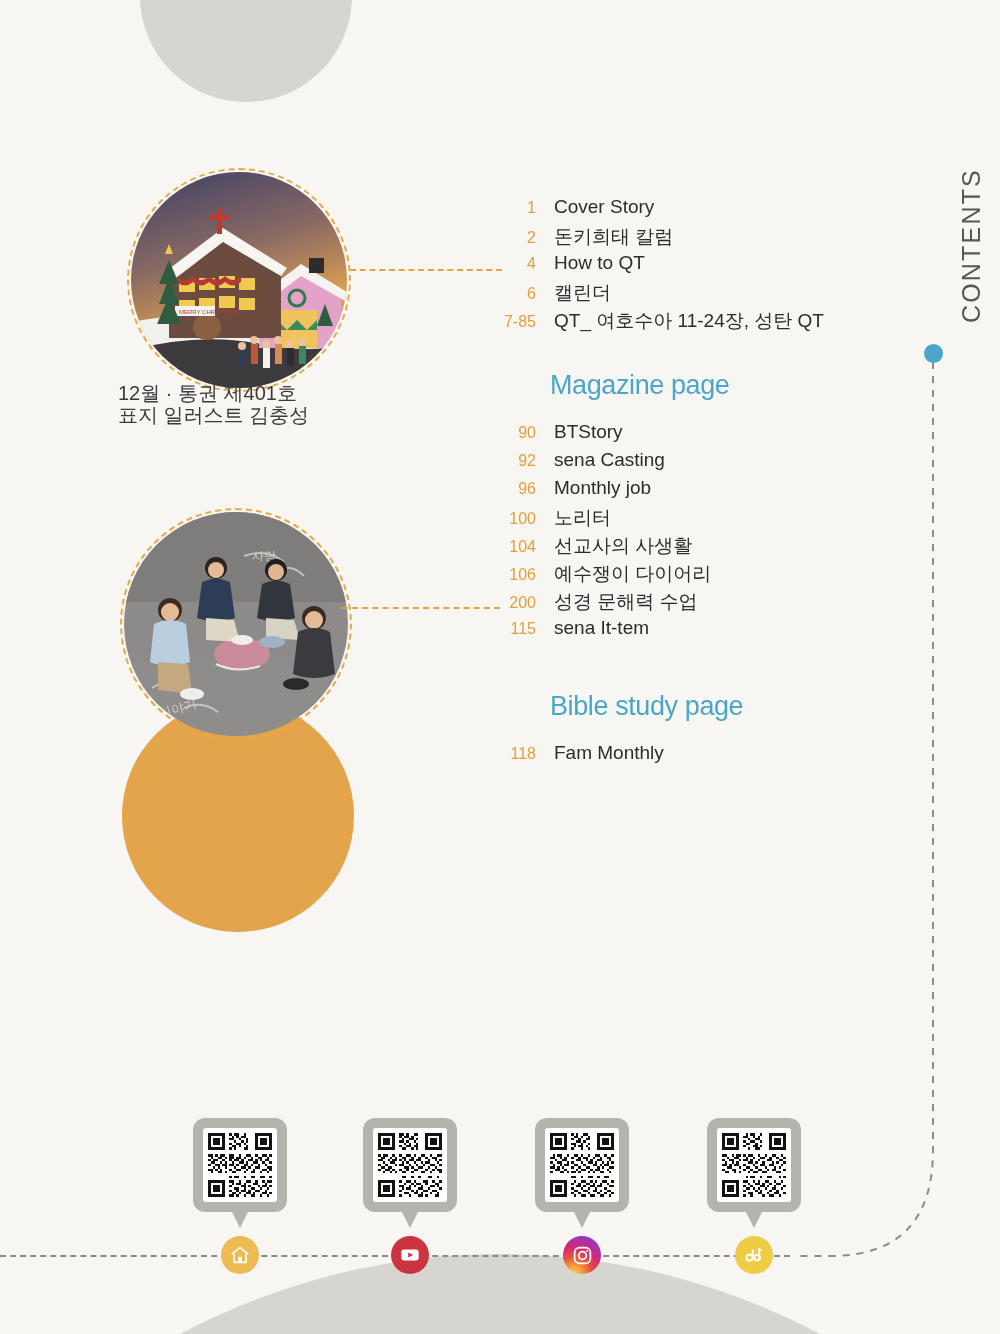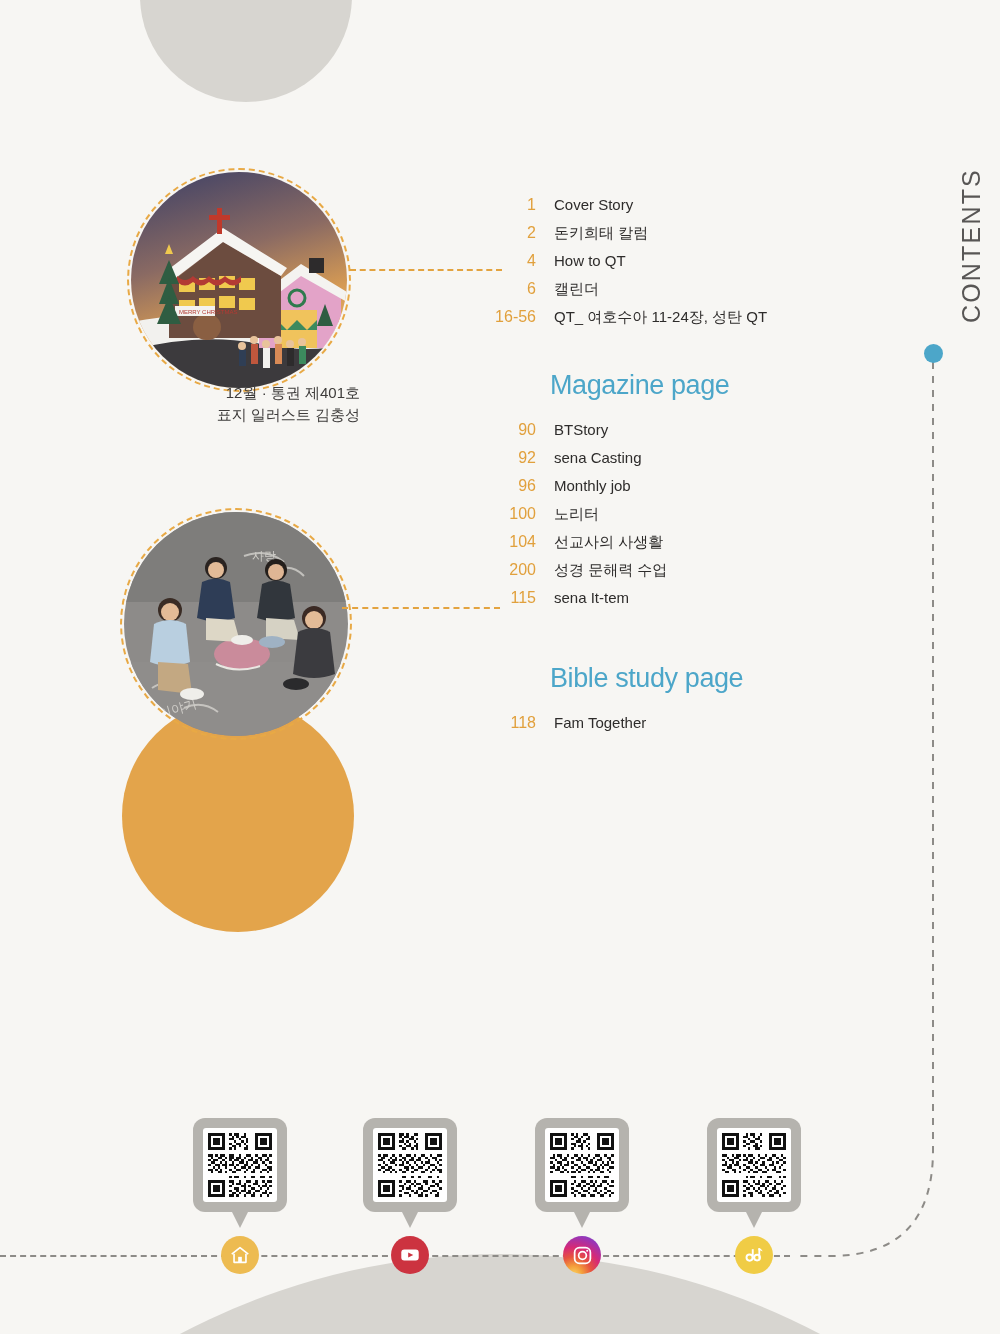--- a/index.html
+++ b/index.html
@@ -115,22 +115,22 @@
     top: 508px;
     width: 228px;
     height: 228px;
   }
 
   .cover-caption {
     position: absolute;
     left: 118px;
     top: 382px;
     width: 242px;
-    text-align: right;
-    font-size: 15px;
+    text-align: left;
+    font-size: 20px;
     line-height: 22px;
     color: #3d3b3a;
   }
 
   
   .connector {
     position: absolute;
     height: 0;
     border-top: 2px dashed #e3a33f;
   }
@@ -167,21 +167,21 @@
   }
   .toc-page {
     width: 68px;
     text-align: right;
     font-size: 16px;
     color: #e1a03c;
     padding-right: 18px;
     flex: none;
   }
   .toc-title {
-    font-size: 15px;
+    font-size: 19px;
     color: #2e2c2b;
     white-space: nowrap;
   }
   #section-magazine { margin-top: 24px; }
   #section-bible { margin-top: 46px; }
 
   
   .qr-row {
     position: absolute;
     left: 0;
@@ -410,21 +410,21 @@
       </div>
       <div class="toc-row">
         <span class="toc-page">4</span>
         <span class="toc-title">How to QT</span>
       </div>
       <div class="toc-row">
         <span class="toc-page">6</span>
         <span class="toc-title">캘린더</span>
       </div>
       <div class="toc-row">
-        <span class="toc-page">16-56</span>
+        <span class="toc-page">7-85</span>
         <span class="toc-title">QT_ 여호수아 11-24장, 성탄 QT</span>
       </div>
     </div>
 
     <div class="toc-section" id="section-magazine">
       <h2 class="toc-heading">Magazine page</h2>
       <div class="toc-row">
         <span class="toc-page">90</span>
         <span class="toc-title">BTStory</span>
       </div>
@@ -438,34 +438,38 @@
       </div>
       <div class="toc-row">
         <span class="toc-page">100</span>
         <span class="toc-title">노리터</span>
       </div>
       <div class="toc-row">
         <span class="toc-page">104</span>
         <span class="toc-title">선교사의 사생활</span>
       </div>
       <div class="toc-row">
+        <span class="toc-page">106</span>
+        <span class="toc-title">예수쟁이 다이어리</span>
+      </div>
+      <div class="toc-row">
         <span class="toc-page">200</span>
         <span class="toc-title">성경 문해력 수업</span>
       </div>
       <div class="toc-row">
         <span class="toc-page">115</span>
         <span class="toc-title">sena It-tem</span>
       </div>
     </div>
 
     <div class="toc-section" id="section-bible">
       <h2 class="toc-heading">Bible study page</h2>
       <div class="toc-row">
         <span class="toc-page">118</span>
-        <span class="toc-title">Fam Together</span>
+        <span class="toc-title">Fam Monthly</span>
       </div>
     </div>
   </div>
 
   <div class="bottom-dashline"></div>
 
   <div class="qr-row">
 
     <div class="qr-item" style="left:175px;">
       <div class="qr-bubble">

